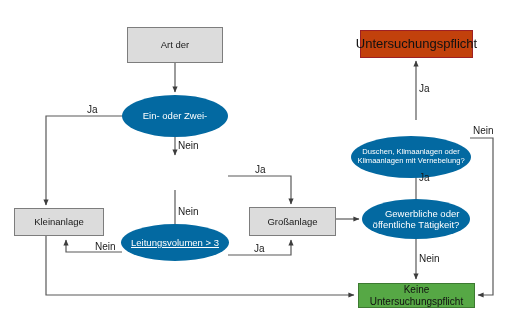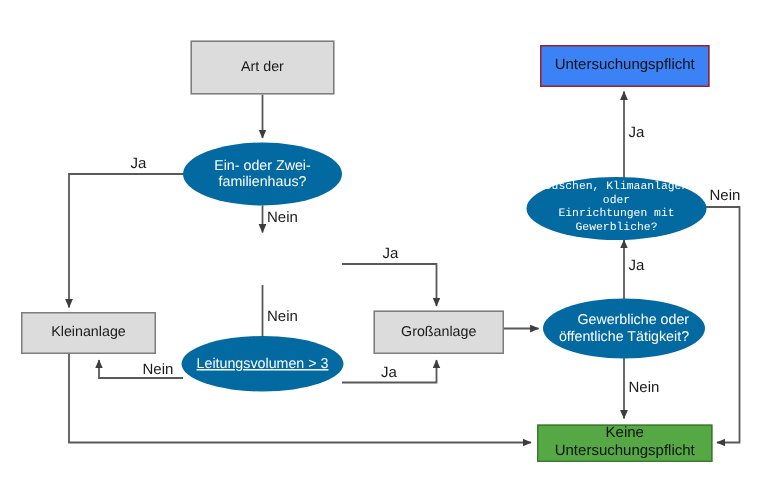--- a/index.html
+++ b/index.html
@@ -34,31 +34,30 @@
   }
   .rect-node {
     border: 1px solid #7d7d7d;
   }
   .rect-gray {
     background: #dcdcdc;
     color: #1a1a1a;
     font-size: 9.5px;
   }
   .rect-red {
-    background: #3b82f6;
+    background: #c2410c;
     border-color: #9e2025;
     color: #111111;
-    font-size: 10px;
+    font-size: 13px;
   }
   .rect-green {
     background: #56a845;
     border-color: #3d7a31;
     color: #111111;
     font-size: 10px;
-    align-items: flex-end;
   }
   .ellipse-node {
     background: #0369a1;
     color: #ffffff;
     border-radius: 50%;
     font-size: 9.5px;
   }
   .ellipse-node.small-text {
     font-size: 7.6px;
   }
@@ -116,21 +115,20 @@
 
   <div class="node rect-node rect-gray" style="left:127px; top:27px; width:96px; height:36px;">
     <div>
       <span>Art der</span>
     </div>
   </div>
 
   <div class="node ellipse-node" style="left:122px; top:95px; width:106px; height:42px;">
     <div>
       <span>Ein- oder Zwei-</span>
-      <span>familienhaus?</span>
     </div>
   </div>
 
 
   <div class="node ellipse-node" style="left:121px; top:224px; width:108px; height:37px;text-decoration:underline;">
     <div>
       <span>Leitungsvolumen &gt; 3</span>
     </div>
   </div>
 
@@ -142,24 +140,24 @@
     <span>Kleinanlage</span>
   </div>
 
   <div class="node ellipse-node" style="left:362px; top:199px; width:108px; height:40px;text-align:right;">
     <div>
       <span>Gewerbliche oder</span>
       <span>öffentliche Tätigkeit?</span>
     </div>
   </div>
 
-  <div class="node ellipse-node small-text" style="left:351px; top:118px; width:120px; height:42px;font-family:Liberation Mono, monospace;">
+  <div class="node ellipse-node small-text" style="left:351px; top:136px; width:120px; height:42px;">
     <div>
       <span>Duschen, Klimaanlagen oder</span>
-      <span>Einrichtungen mit Gewerbliche?</span>
+      <span>Klimaanlagen mit Vernebelung?</span>
     </div>
   </div>
 
   <div class="node rect-node rect-red" style="left:360px; top:30px; width:113px; height:28px;">
     <span>Untersuchungspflicht</span>
   </div>
 
   <div class="node rect-node rect-green" style="left:358px; top:283px; width:117px; height:25px;">
     <span>Keine Untersuchungspflicht</span>
   </div>

